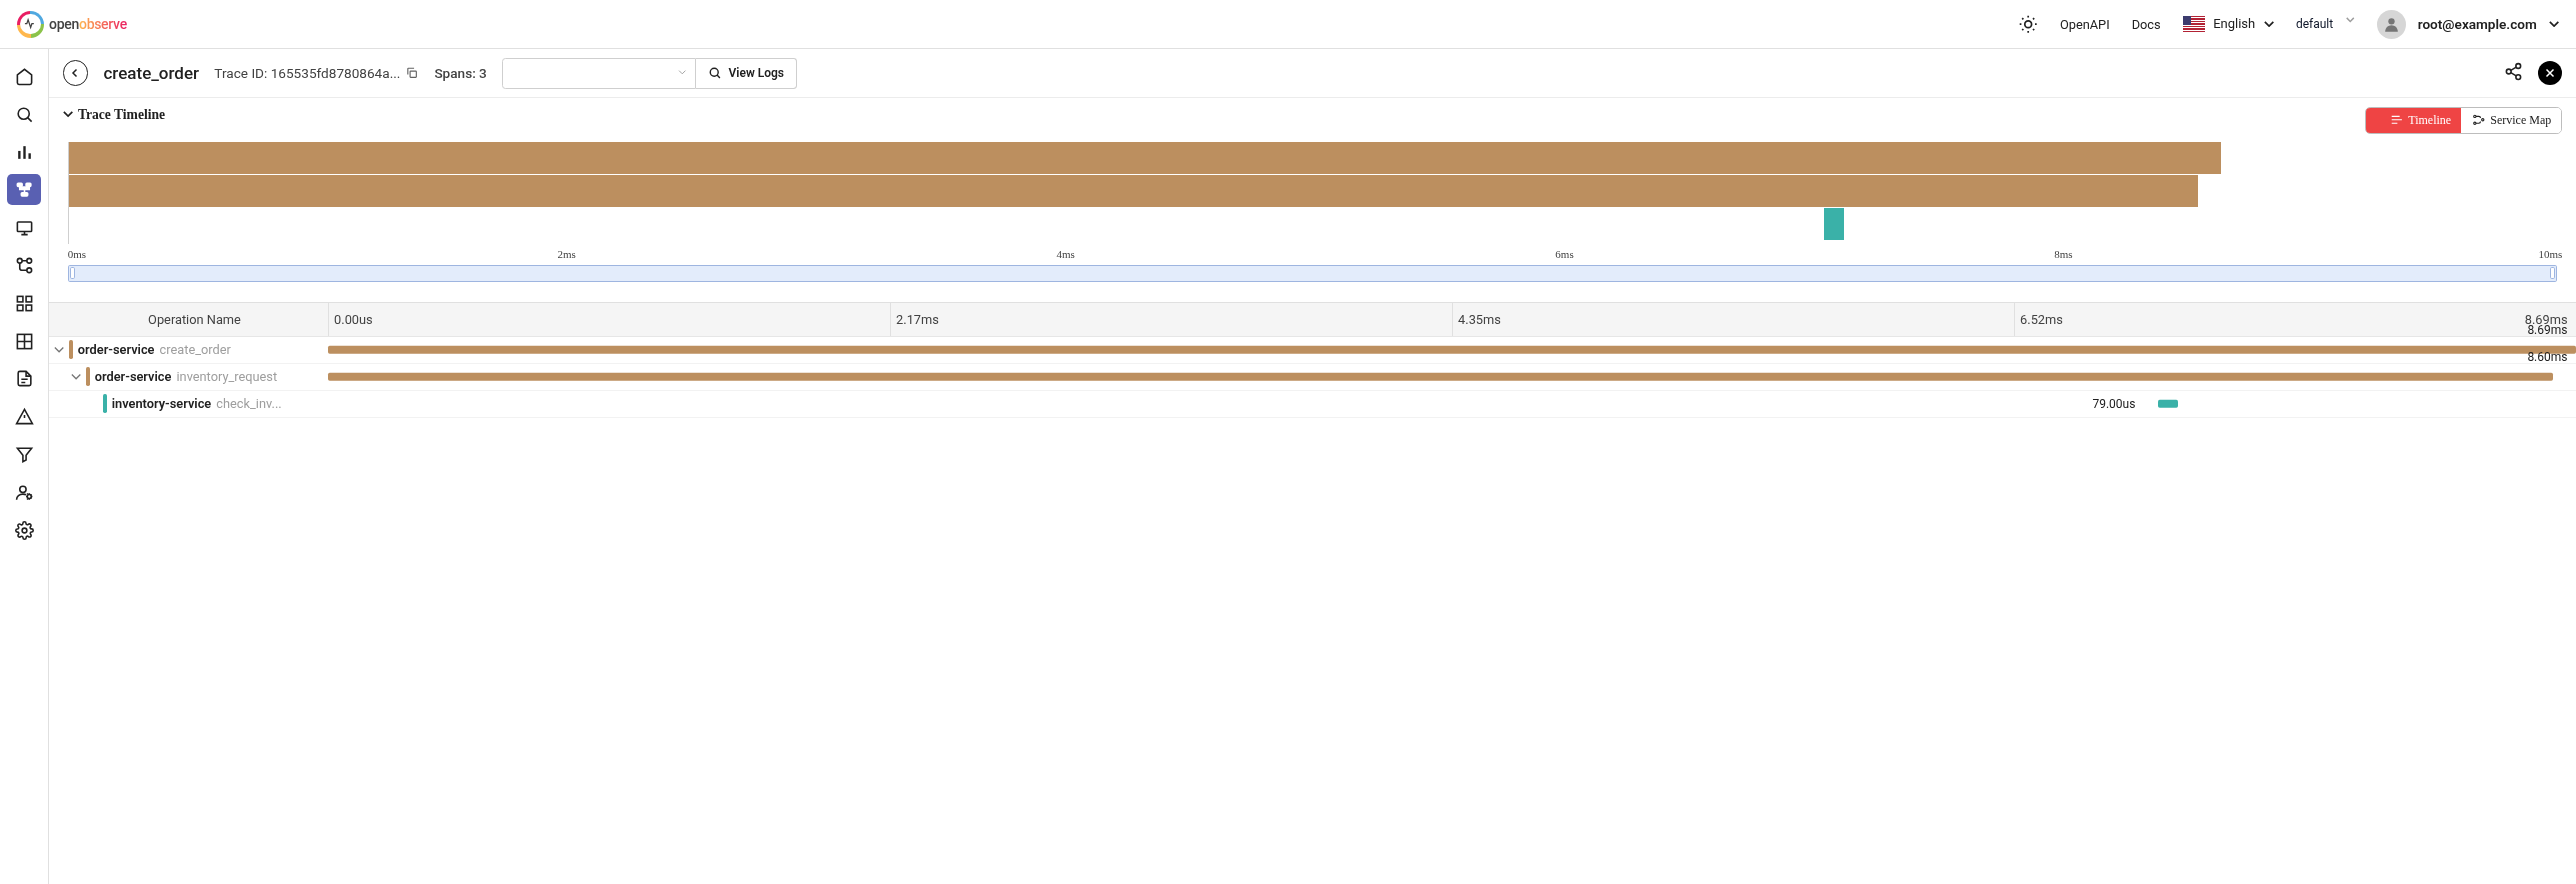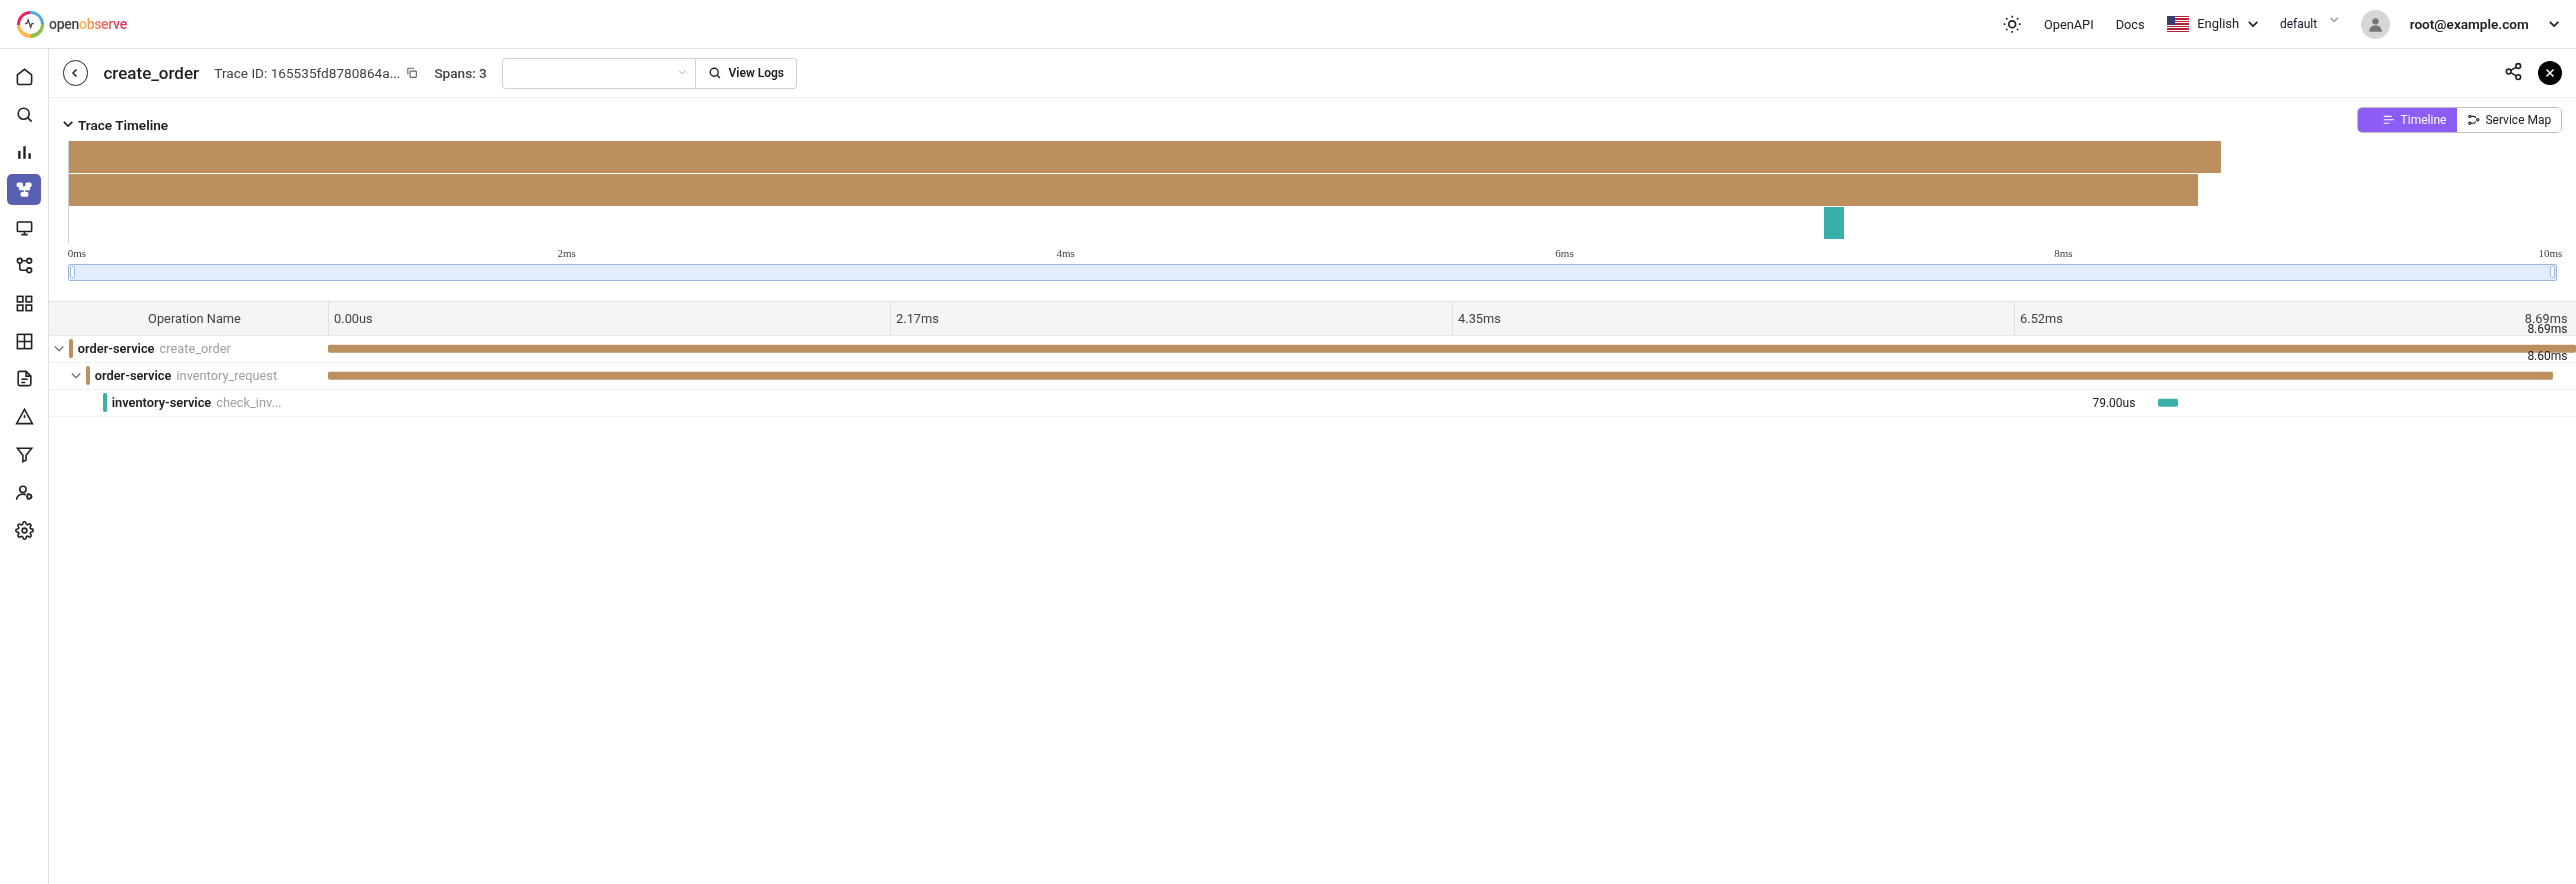--- a/index.html
+++ b/index.html
@@ -62,21 +62,21 @@
     }
     .header-link { cursor: pointer; color: #212121; font-size: 12.8px; }
     .lang-selector { display: flex; align-items: center; gap: 8.5px; cursor: pointer; }
     .flag {
       width: 22px; height: 15.3px;
       background: linear-gradient(to bottom, #b22234 0% 7.7%, #fff 7.7% 15.4%, #b22234 15.4% 23.1%, #fff 23.1% 30.8%, #b22234 30.8% 38.5%, #fff 38.5% 46.2%, #b22234 46.2% 53.9%, #fff 53.9% 61.6%, #b22234 61.6% 69.3%, #fff 69.3% 77%, #b22234 77% 84.7%, #fff 84.7% 92.4%, #b22234 92.4% 100%);
       position: relative;
     }
     .flag::before { content: ''; position: absolute; top: 0; left: 0; width: 40%; height: 54%; background: #3c3b6e; }
     .org-selector { display: flex; gap: 13px; cursor: pointer; color: #0f172a; }
-    .user-block { display: flex; align-items: center; gap: 20px; cursor: pointer; }
+    .user-block { display: flex; align-items: center; gap: 12px; cursor: pointer; }
     .avatar {
       width: 29px; height: 29px; border-radius: 50%;
       background: #d6d6d6;
       display: flex; align-items: center; justify-content: center;
     }
     .avatar svg { width: 19px; height: 19px; fill: #757575; }
     .user-email { font-weight: 600; font-size: 13.6px; }
     .chevron { width: 10.2px; height: 6.8px; }
     .chevron-sm { width: 8.5px; height: 6px; }
     .sun-icon { width: 20.4px; height: 20.4px; cursor: pointer; }
@@ -144,43 +144,44 @@
     .toolbar-spacer { flex: 1; }
     .share-icon, .close-icon { cursor: pointer; }
     .share-icon svg { width: 19px; height: 19px; }
     .close-icon {
       width: 24px; height: 24px; border-radius: 50%;
       background: #000; display: flex; align-items: center; justify-content: center;
     }
     .close-icon svg { width: 12px; height: 12px; stroke: #fff; }
 
     .section-header {
-      display: flex; align-items: flex-end;
+      display: flex; align-items: flex-start;
       padding: 8.5px 13.6px;
+      font-family: Liberation Serif, serif;
     }
     .section-title {
       display: flex; align-items: center; gap: 5.1px;
       font-size: 13.6px; font-weight: 600;
       cursor: pointer;
     }
     .view-toggle {
       margin-left: auto;
       display: flex;
       border: 0.9px solid #bdbdbd;
       border-radius: 5.1px;
       overflow: hidden;
     }
     .toggle-btn {
       display: flex; align-items: center; gap: 5.1px;
       padding: 5.1px 10.2px;
       cursor: pointer;
       font-size: 12px;
       background: #fff;
     }
-    .toggle-btn.active { background: #8b5cf6; color: #fff; padding-left: 24px; }
+    .toggle-btn.active { background: #ef4444; color: #fff; padding-left: 24px; }
     .toggle-btn svg { width: 13.6px; height: 13.6px; }
 
     
     .overview {
       padding: 0 13.6px;
       font-family: Liberation Serif, serif;
     }
     .overview-bars {
       position: relative;
       height: 102px;

